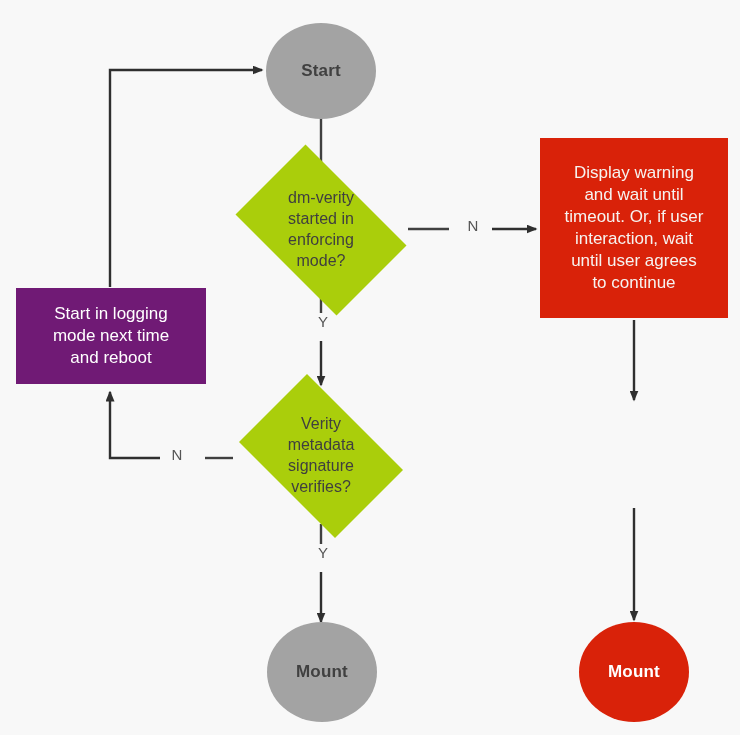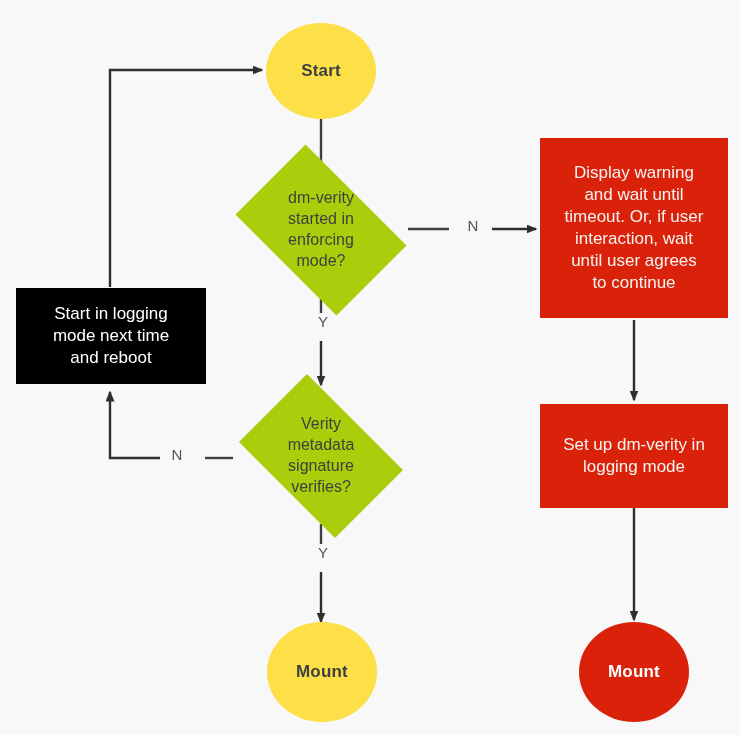--- a/index.html
+++ b/index.html
@@ -45,37 +45,37 @@
   
   .terminator {
     border-radius: 50%;
   }
   .terminator .label {
     font-weight: bold;
     font-size: 17px;
     letter-spacing: 0.2px;
   }
   .term-green {
-    background: #fde047;
+    background: #a3a3a3;
     color: #404040;
   }
   .term-red {
     background: #d92209;
     color: #ffffff;
   }
   
   .process .label {
     font-size: 17px;
   }
   .proc-red {
     background: #d92209;
     color: #f6f3f0;
   }
   .proc-blue {
-    background: #000000;
+    background: #701a75;
     color: #ffffff;
   }
   
   .decision {
     background: transparent;
   }
   .decision .diamond-shape {
     position: absolute;
     left: 0;
     top: 0;
@@ -163,24 +163,20 @@
   </div>
 
   <div class="node decision" style="left:225px; top:388px; width:192px; height:136px;">
     <div class="diamond-shape"></div>
     <span class="label">Verity
 metadata
 signature
 verifies?</span>
   </div>
 
-  <div class="node process proc-red" style="left:540px; top:404px; width:188px; height:104px;">
-    <span class="label">Set up dm-verity in
-logging mode</span>
-  </div>
 
   <div class="node terminator term-green" style="left:267px; top:622px; width:110px; height:100px;">
     <span class="label">Mount</span>
   </div>
 
   <div class="node terminator term-red" style="left:579px; top:622px; width:110px; height:100px;">
     <span class="label">Mount</span>
   </div>
 
   <div class="edge-label" style="left:461px; top:217px; width:20px;">

